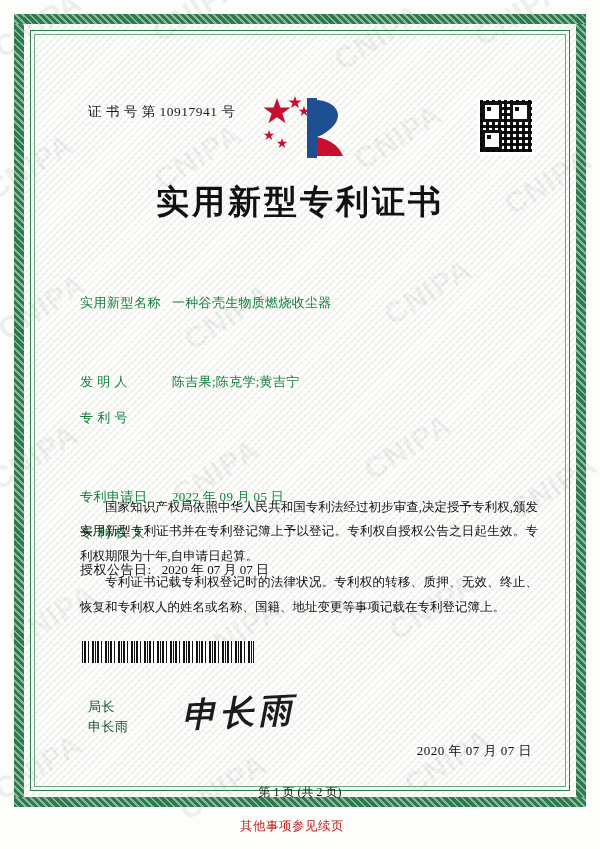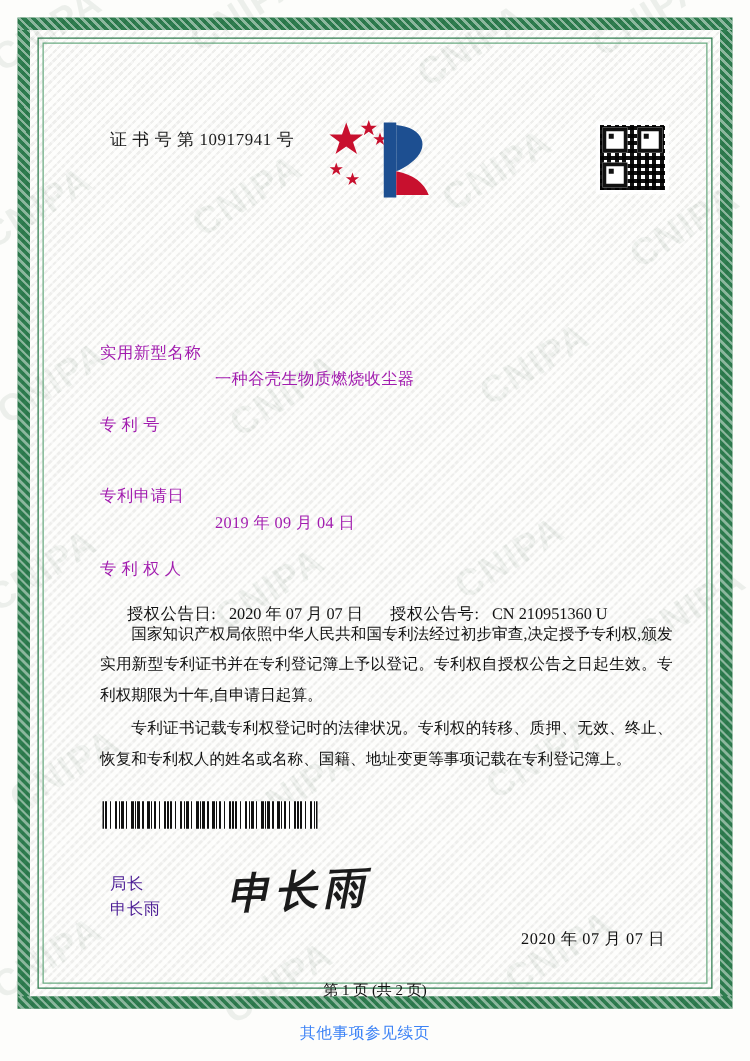--- a/index.html
+++ b/index.html
@@ -148,24 +148,24 @@
 
   
   .fields {
     position: absolute;
     left: 80px;
     right: 60px;
     top: 252px;
   }
   .row {
     display: flex;
-    align-items: center;
+    align-items: flex-end;
     margin-bottom: 18.5px;
     font-size: 13px;
-    color: #a21caf;
+    color: #15803d;
   }
   .row .lbl {
     width: 92px;
     flex: 0 0 92px;
     letter-spacing: 0.5px;
   }
   .row .val {
     flex: 1;
     letter-spacing: 0.3px;
     margin-top: 42px;
@@ -176,21 +176,20 @@
   .row-split {
     display: flex;
     align-items: baseline;
     font-size: 13px;
     color: #111;
     margin-bottom: 18.5px;
   }
   .row-split .half {
     display: flex;
     align-items: baseline;
-    justify-content: center;
   }
   .row-split .half.left { width: 232px; flex: 0 0 232px; }
   .row-split .lbl2 { margin-right: 10px; letter-spacing: 0.5px; }
 
   
   .paras {
     position: absolute;
     left: 80px;
     right: 62px;
     top: 495px;
@@ -216,21 +215,21 @@
       #111 6px 7px, #fff 7px 10px, #111 10px 12px, #fff 12px 13px);
   }
 
   
   .sig-label {
     position: absolute;
     left: 88px;
     top: 697px;
     font-size: 13px;
     line-height: 1.55;
-    color: #4c1d95;
+    color: #14532d;
     letter-spacing: 0.5px;
   }
   .sig-script {
     position: absolute;
     left: 182px;
     top: 690px;
     font-size: 34px;
     font-family: "DejaVu Serif", serif;
     font-style: italic;
     font-weight: bold;
@@ -255,21 +254,21 @@
     font-size: 12px;
     color: #111;
   }
   .footer-note {
     position: absolute;
     left: 0;
     right: 16px;
     bottom: 14px;
     text-align: center;
     font-size: 12.5px;
-    color: #3b82f6;
+    color: #b91c1c;
     letter-spacing: 0.5px;
   }
 </style>
 </head>
 <body>
 
 <div class="page">
 
   <div class="watermarks">
     <div class="wm" style="left:-10px; top:8px;">CNIPA</div>
@@ -320,52 +319,53 @@
         <i></i>
       </span>
     <span class="qr-eye e2">
         <i></i>
       </span>
     <span class="qr-eye e3">
         <i></i>
       </span>
   </div>
 
+  <div class="title">实用新型专利证书</div>
 
   <div class="fields">
 
     <div class="row">
       <div class="lbl">实用新型名称</div>
       <div class="val">一种谷壳生物质燃烧收尘器</div>
     </div>
 
+    <div class="row">
+      <div class="lbl">发 明 人</div>
+      <div class="val">陈吉果;陈克学;黄吉宁</div>
+    </div>
 
     <div class="row">
       <div class="lbl">专 利 号</div>
     </div>
 
     <div class="row">
       <div class="lbl">专利申请日</div>
-      <div class="val">2019 年 09 月 04 日</div>
+      <div class="val">2022 年 09 月 05 日</div>
     </div>
 
     <div class="row">
       <div class="lbl">专 利 权 人</div>
     </div>
 
 
     <div class="row-split">
       <div class="half left">
         <span class="lbl2">授权公告日:</span>
         <span>2020 年 07 月 07 日</span>
       </div>
-      <div class="half">
-        <span class="lbl2">授权公告号:</span>
-        <span>CN 210951360 U</span>
-      </div>
     </div>
 
   </div>
 
   <div class="paras">
     <p>国家知识产权局依照中华人民共和国专利法经过初步审查,决定授予专利权,颁发实用新型专利证书并在专利登记簿上予以登记。专利权自授权公告之日起生效。专利权期限为十年,自申请日起算。</p>
     <p>专利证书记载专利权登记时的法律状况。专利权的转移、质押、无效、终止、恢复和专利权人的姓名或名称、国籍、地址变更等事项记载在专利登记簿上。</p>
   </div>
 
   <div class="barcode"></div>

